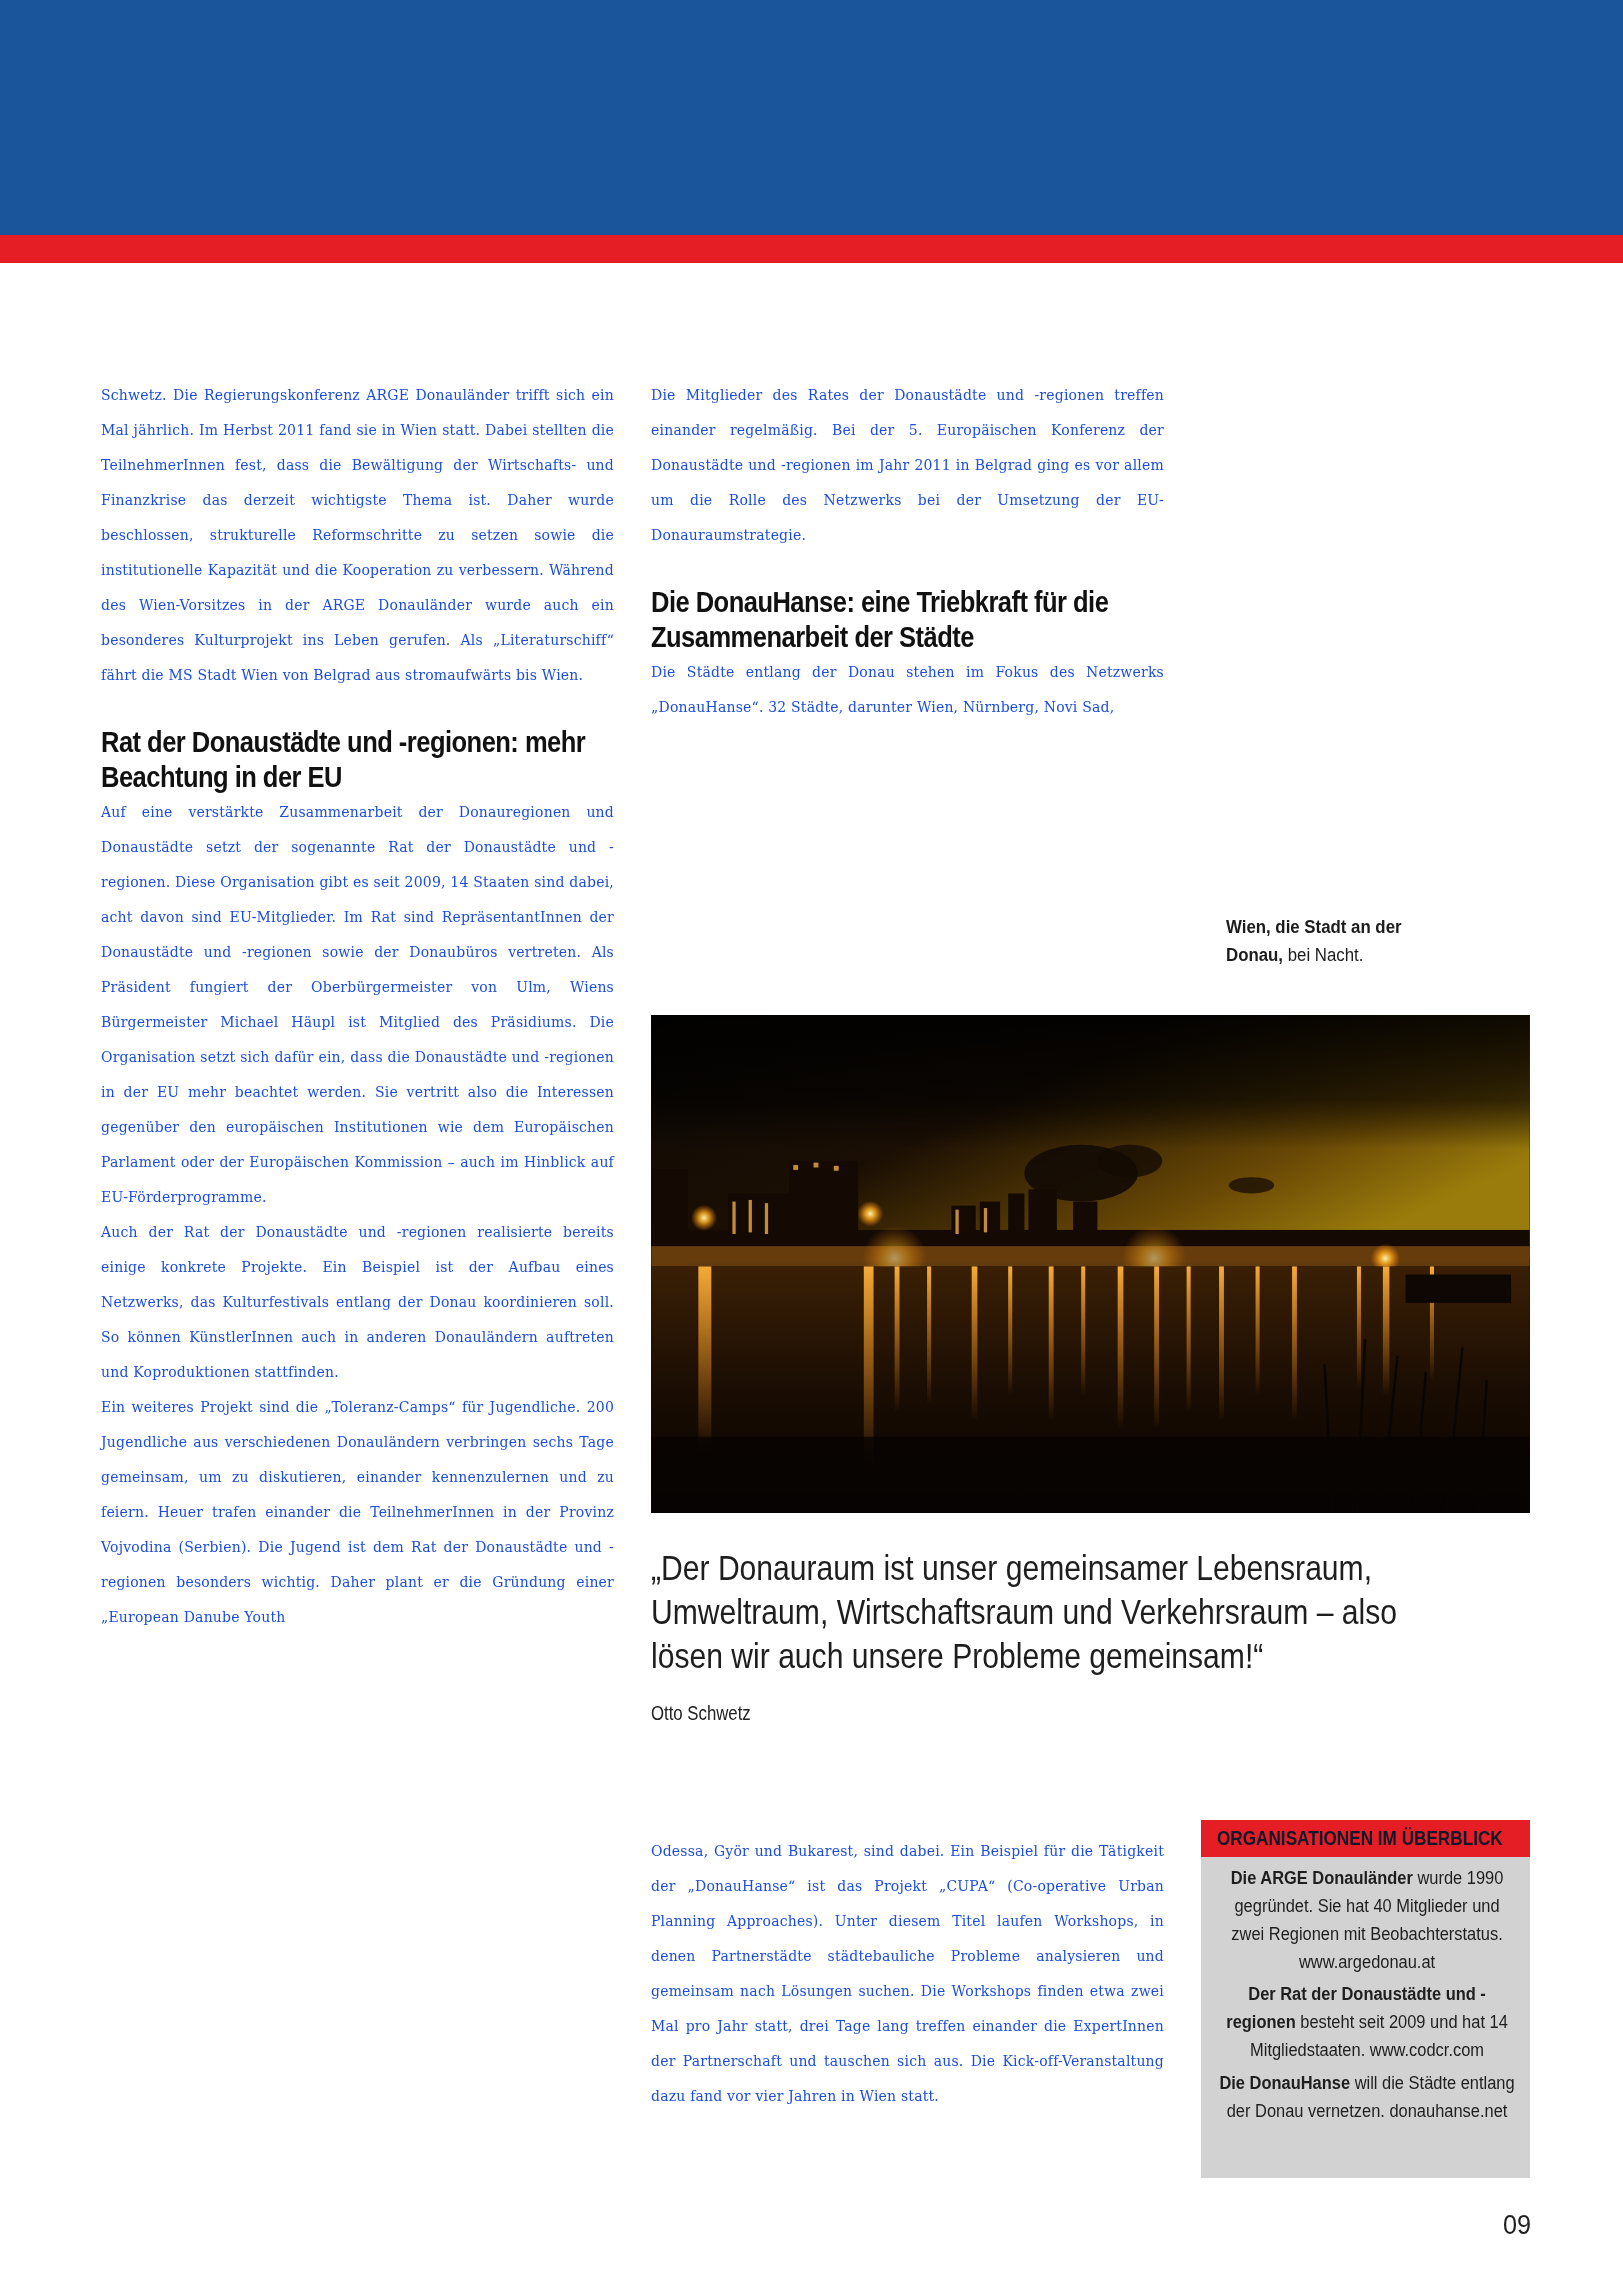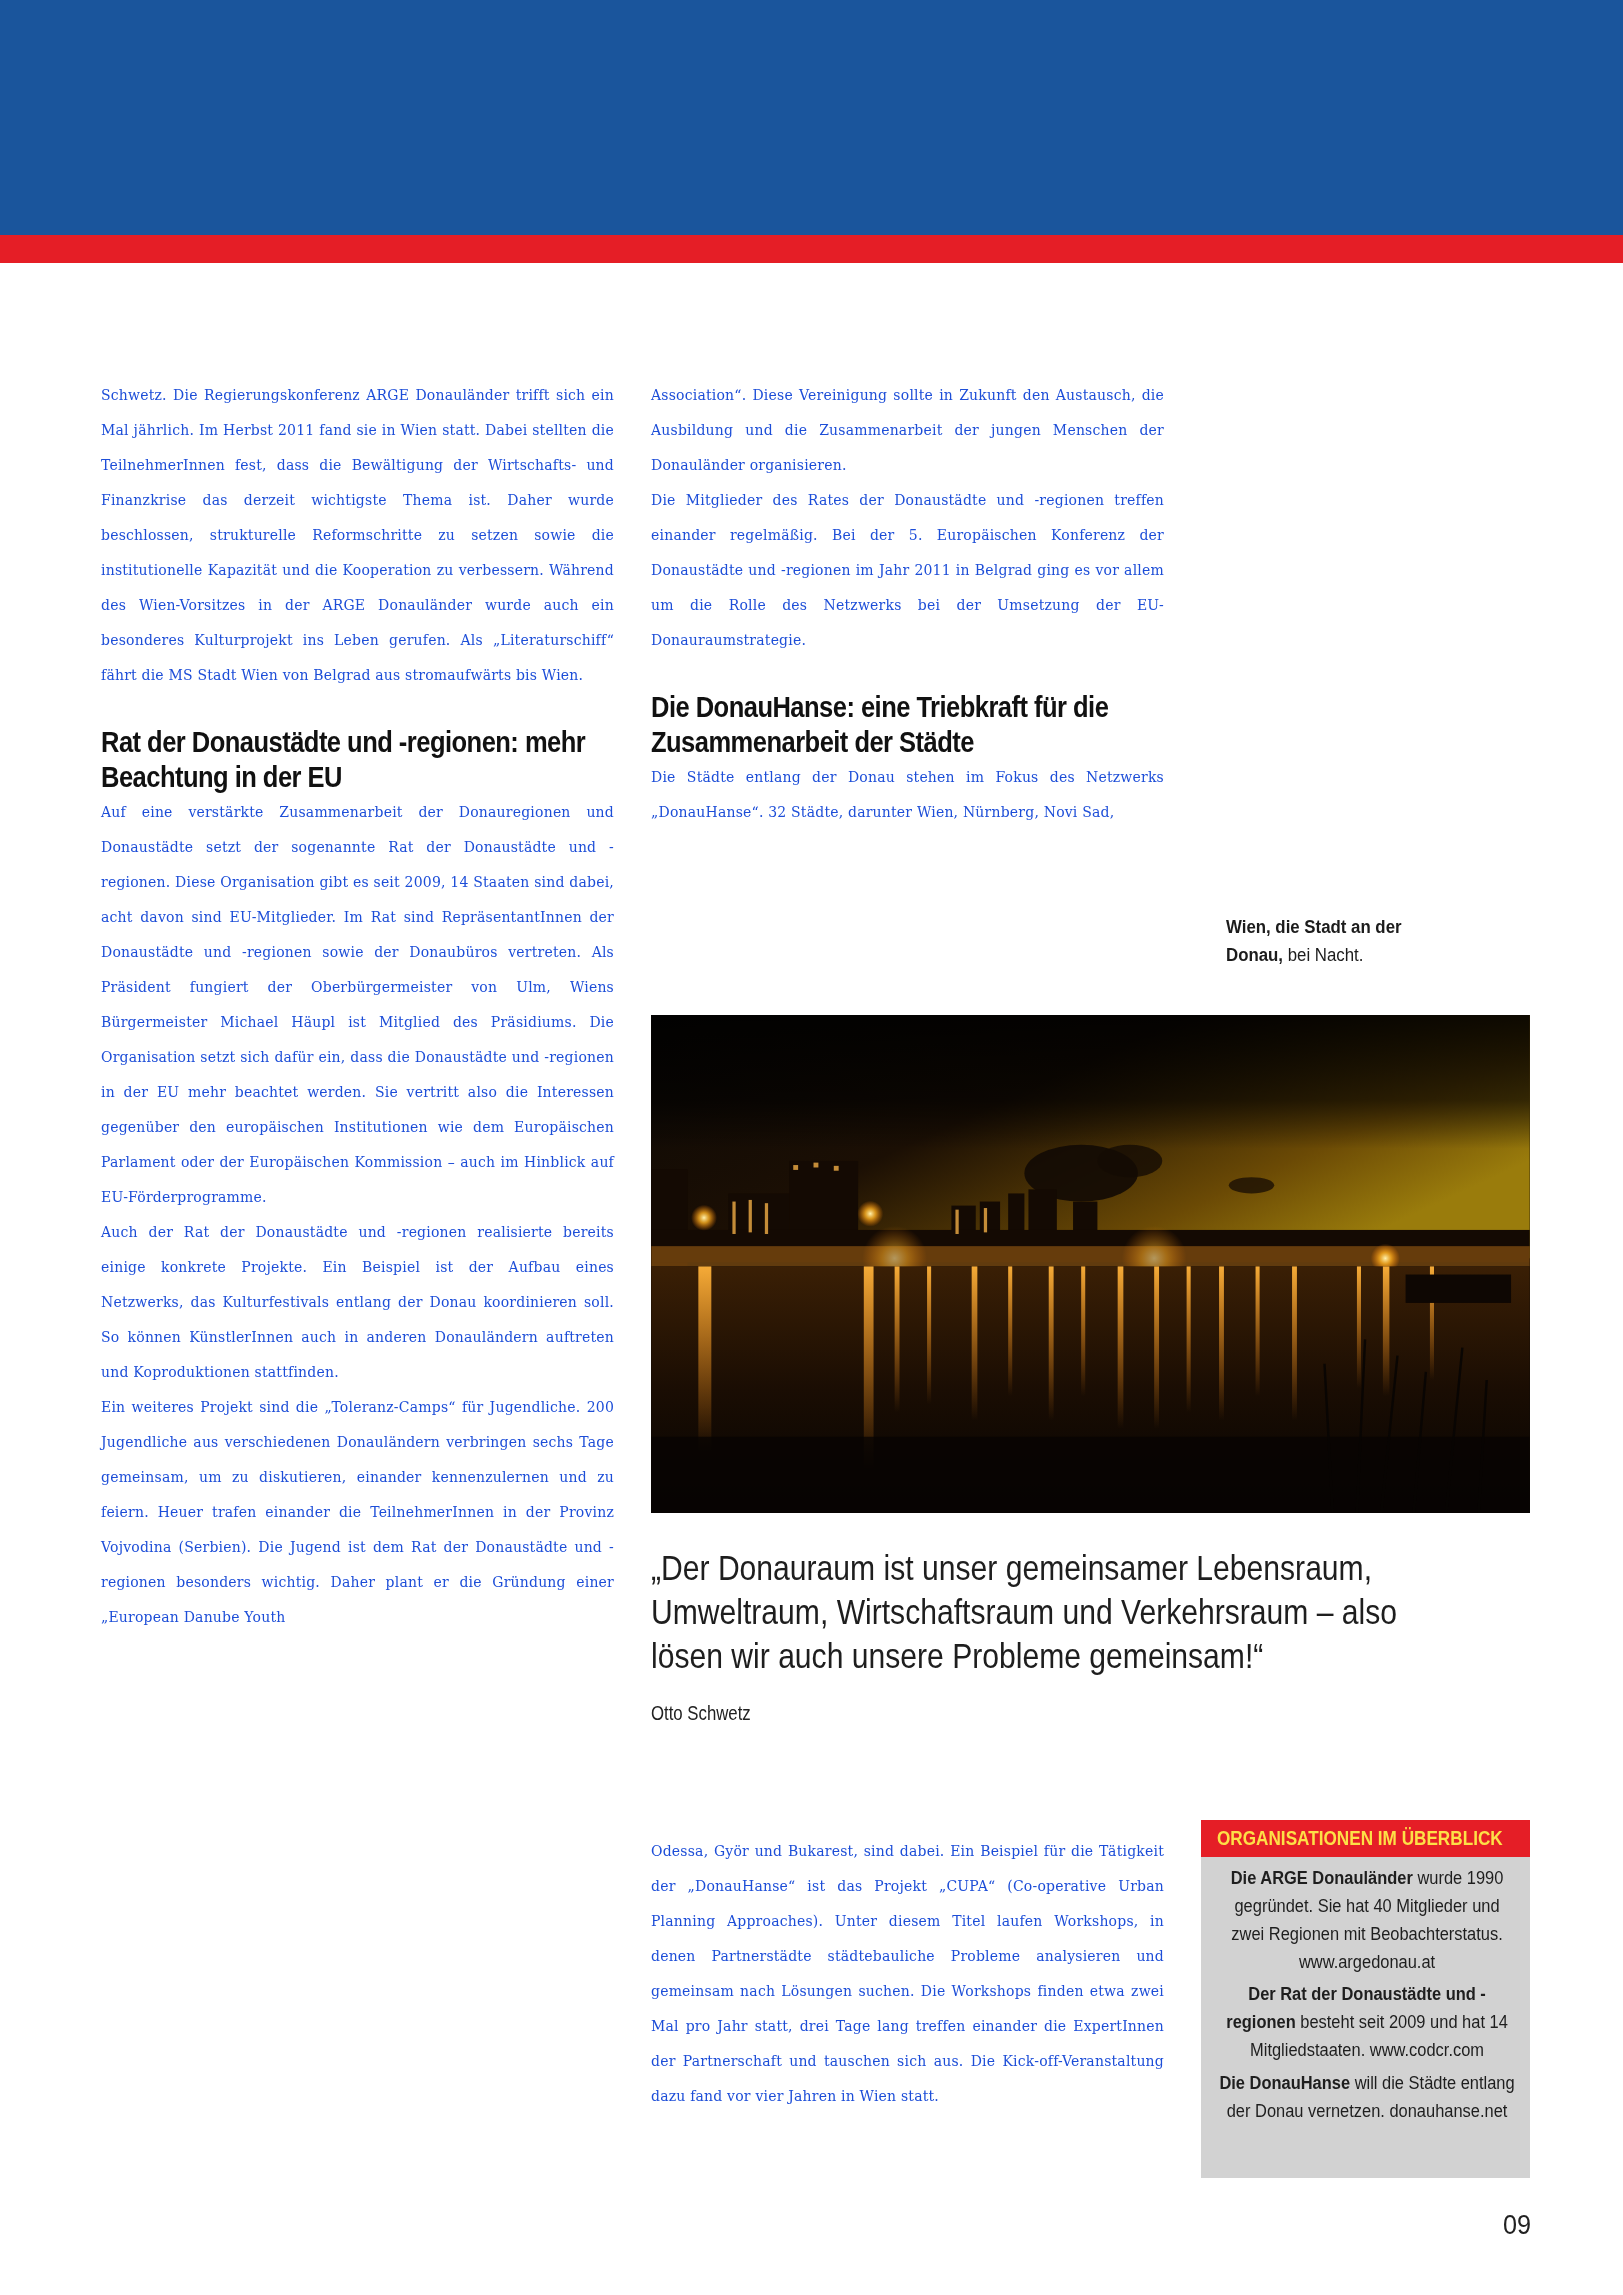--- a/index.html
+++ b/index.html
@@ -48,21 +48,21 @@
   .quote-author {
     position: absolute; left: 651px; top: 1702px;
     font-family: "Liberation Sans", sans-serif; font-size: 19.5px; color: #222;
     transform: scaleX(0.86); transform-origin: left top;
   }
 
   .infobox {
     position: absolute; left: 1201px; top: 1820px; width: 329px; height: 358px; background: #d2d2d2;
   }
   .infobox-head {
-    background: #e51e26; height: 37px; color: #fde047;
+    background: #e51e26; height: 37px; color: #0f172a;
     font-family: "Liberation Sans", sans-serif; font-weight: bold; font-size: 19.5px; line-height: 37px;
     padding-left: 16px; white-space: nowrap;
   }
   .infobox-head span { display: inline-block; transform: scaleX(0.88); transform-origin: left center; }
   .infobox-body { padding: 6.5px 16px 0 16px; text-align: center; }
   .infobox-entry {
     margin: 0 0 4.9px 0; font-family: "Liberation Sans", sans-serif; font-size: 18.7px; line-height: 28px; color: #1e1e1e;
     transform: scaleX(0.88); transform-origin: left top; width: 341px;
   }
   .infobox-entry b { font-weight: bold; }
@@ -81,21 +81,20 @@
 
 <div class="col col-left">
   <p class="body-p">Schwetz. Die Regierungskonferenz ARGE Donauländer trifft sich ein Mal jährlich. Im Herbst 2011 fand sie in Wien statt. Dabei stellten die TeilnehmerInnen fest, dass die Bewältigung der Wirtschafts- und Finanz­krise das derzeit wichtigste Thema ist. Daher wurde beschlossen, strukturelle Reform­schritte zu setzen sowie die institutionelle Kapazität und die Kooperation zu verbessern. Während des Wien-Vorsitzes in der ARGE Donauländer wurde auch ein besonderes Kulturprojekt ins Leben gerufen. Als „Lite­raturschiff“ fährt die MS Stadt Wien von Belgrad aus stromaufwärts bis Wien.</p>
   <h2 class="heading heading-left">Rat der Donaustädte und -regionen: mehr Beachtung in der EU</h2>
   <p class="body-p">Auf eine verstärkte Zusammenarbeit der Donauregionen und Donaustädte setzt der sogenannte Rat der Donaustädte und -regionen. Diese Organisation gibt es seit 2009, 14 Staaten sind dabei, acht davon sind EU-Mitglieder. Im Rat sind Repräsentan­tInnen der Donaustädte und -regionen sowie der Donaubüros vertreten. Als Präsident fungiert der Oberbürgermeister von Ulm, Wiens Bürgermeister Michael Häupl ist Mit­glied des Präsidiums. Die Organisation setzt sich dafür ein, dass die Donaustädte und -regionen in der EU mehr beachtet werden. Sie vertritt also die Interessen gegenüber den europäischen Institutionen wie dem Europäischen Parlament oder der Europäi­schen Kommission – auch im Hinblick auf EU-Förderprogramme.</p>
   <p class="body-p">Auch der Rat der Donaustädte und -regionen realisierte bereits einige konkrete Projekte. Ein Beispiel ist der Aufbau eines Netzwerks, das Kulturfestivals entlang der Donau koor­dinieren soll. So können KünstlerInnen auch in anderen Donauländern auftreten und Koproduktionen stattfinden.</p>
   <p class="body-p">Ein weiteres Projekt sind die „Toleranz-Camps“ für Jugendliche. 200 Jugendliche aus verschiedenen Donauländern verbringen sechs Tage gemeinsam, um zu diskutieren, einander kennenzulernen und zu feiern. Heuer trafen einander die TeilnehmerInnen in der Provinz Vojvodina (Serbien). Die Jugend ist dem Rat der Donaustädte und -regionen besonders wichtig. Daher plant er die Gründung einer „European Danube Youth</p>
 </div>
 
 <div class="col col-mid">
-  <p class="body-p">Association“. Diese Vereinigung sollte in Zukunft den Austausch, die Ausbildung und die Zusammenarbeit der jungen Menschen der Donauländer organisieren.</p>
   <p class="body-p">Die Mitglieder des Rates der Donaustädte und -regionen treffen einander regelmäßig. Bei der 5. Europäischen Konferenz der Donaustädte und -regionen im Jahr 2011 in Belgrad ging es vor allem um die Rolle des Netzwerks bei der Umsetzung der EU-Donauraumstrategie.</p>
   <h2 class="heading heading-mid">Die DonauHanse: eine Triebkraft für die Zusammenarbeit der Städte</h2>
   <p class="body-p">Die Städte entlang der Donau stehen im Fokus des Netzwerks „DonauHanse“. 32 Städte, darunter Wien, Nürnberg, Novi Sad,</p>
 </div>
 
 <div class="caption">
   <b>Wien, die Stadt an der Donau,</b><span> bei Nacht.</span>
 </div>
 
 <div class="photo">

